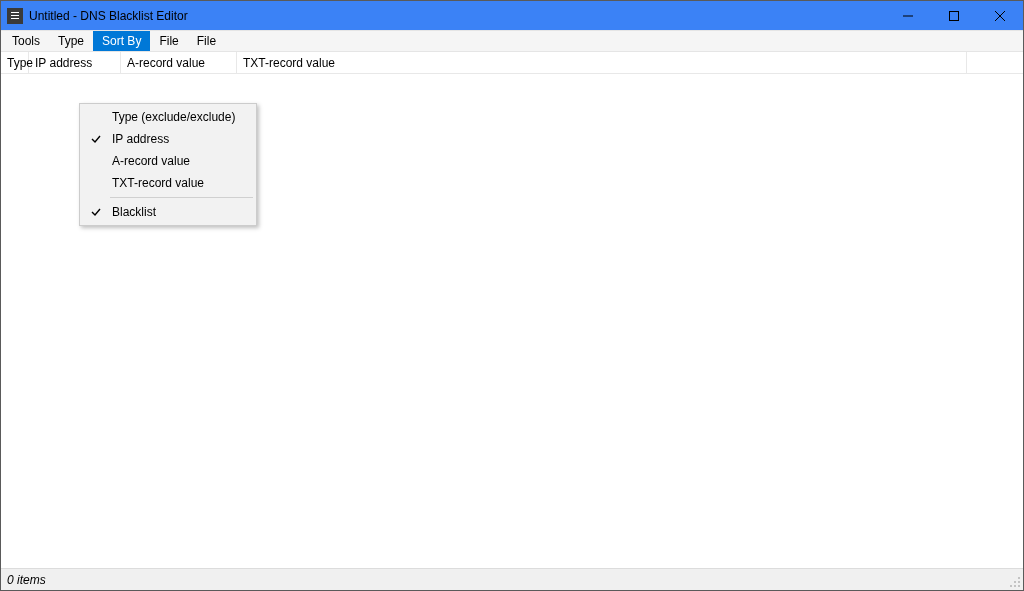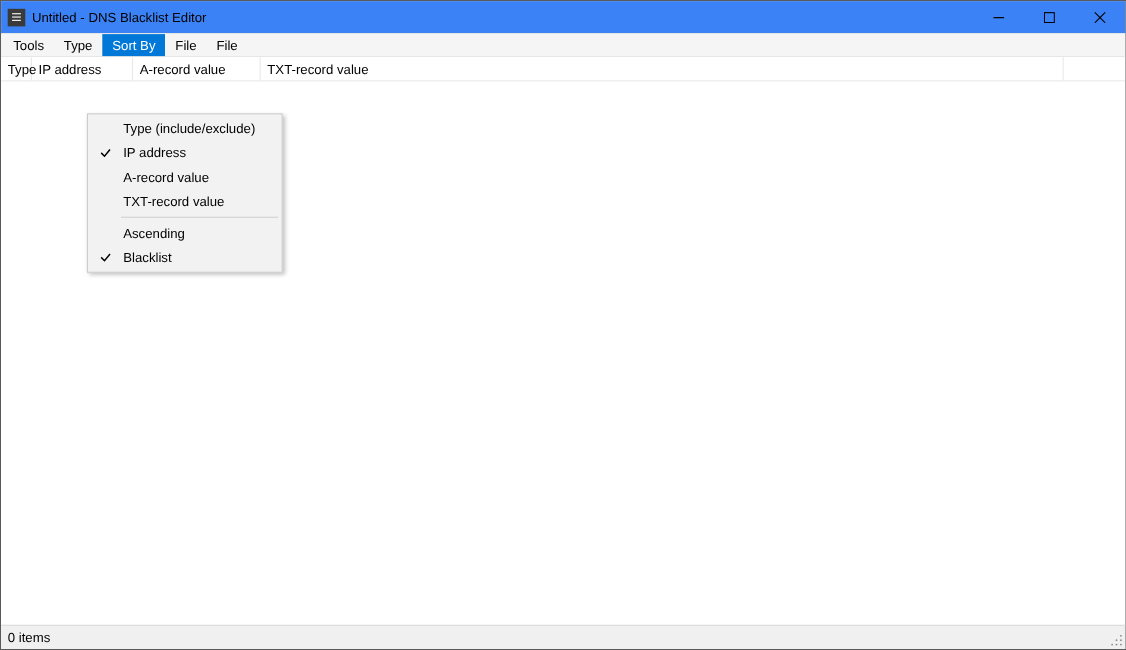--- a/index.html
+++ b/index.html
@@ -156,20 +156,21 @@
     
     .statusbar {
       height: 22px;
       background: #f0f0f0;
       border-top: 1px solid #dcdcdc;
       display: flex;
       align-items: center;
       padding: 0 6px;
       color: #000;
       position: relative;
+      font-style: italic;
     }
     .resize-grip {
       position: absolute;
       right: 2px;
       bottom: 2px;
       width: 12px;
       height: 12px;
     }
   </style>
 </head>
@@ -212,40 +213,37 @@
   <div class="content">
     <div class="table-header">
       <div class="th type">Type</div>
       <div class="th ip">IP address</div>
       <div class="th arec">A-record value</div>
       <div class="th txt">TXT-record value</div>
     </div>
 
     <div class="dropdown">
       <div class="dropdown-item">
-        <span>Type (include/exclude)</span>
+        <span>Type (exclude/exclude)</span>
       </div>
       <div class="dropdown-item">
         <span class="check">
           <svg viewBox="0 0 12 12" width="12" height="12">
               <polyline points="2,6 5,9 10,3" fill="none" stroke="#000" stroke-width="1.4"></polyline>
             </svg>
         </span>
         <span>IP address</span>
       </div>
       <div class="dropdown-item">
         <span>A-record value</span>
       </div>
       <div class="dropdown-item">
         <span>TXT-record value</span>
       </div>
       <div class="dropdown-sep"></div>
-      <div class="dropdown-item">
-        <span>Ascending</span>
-      </div>
       <div class="dropdown-item">
         <span class="check">
           <svg viewBox="0 0 12 12" width="12" height="12">
               <polyline points="2,6 5,9 10,3" fill="none" stroke="#000" stroke-width="1.4"></polyline>
             </svg>
         </span>
         <span>Blacklist</span>
       </div>
     </div>
   </div>

